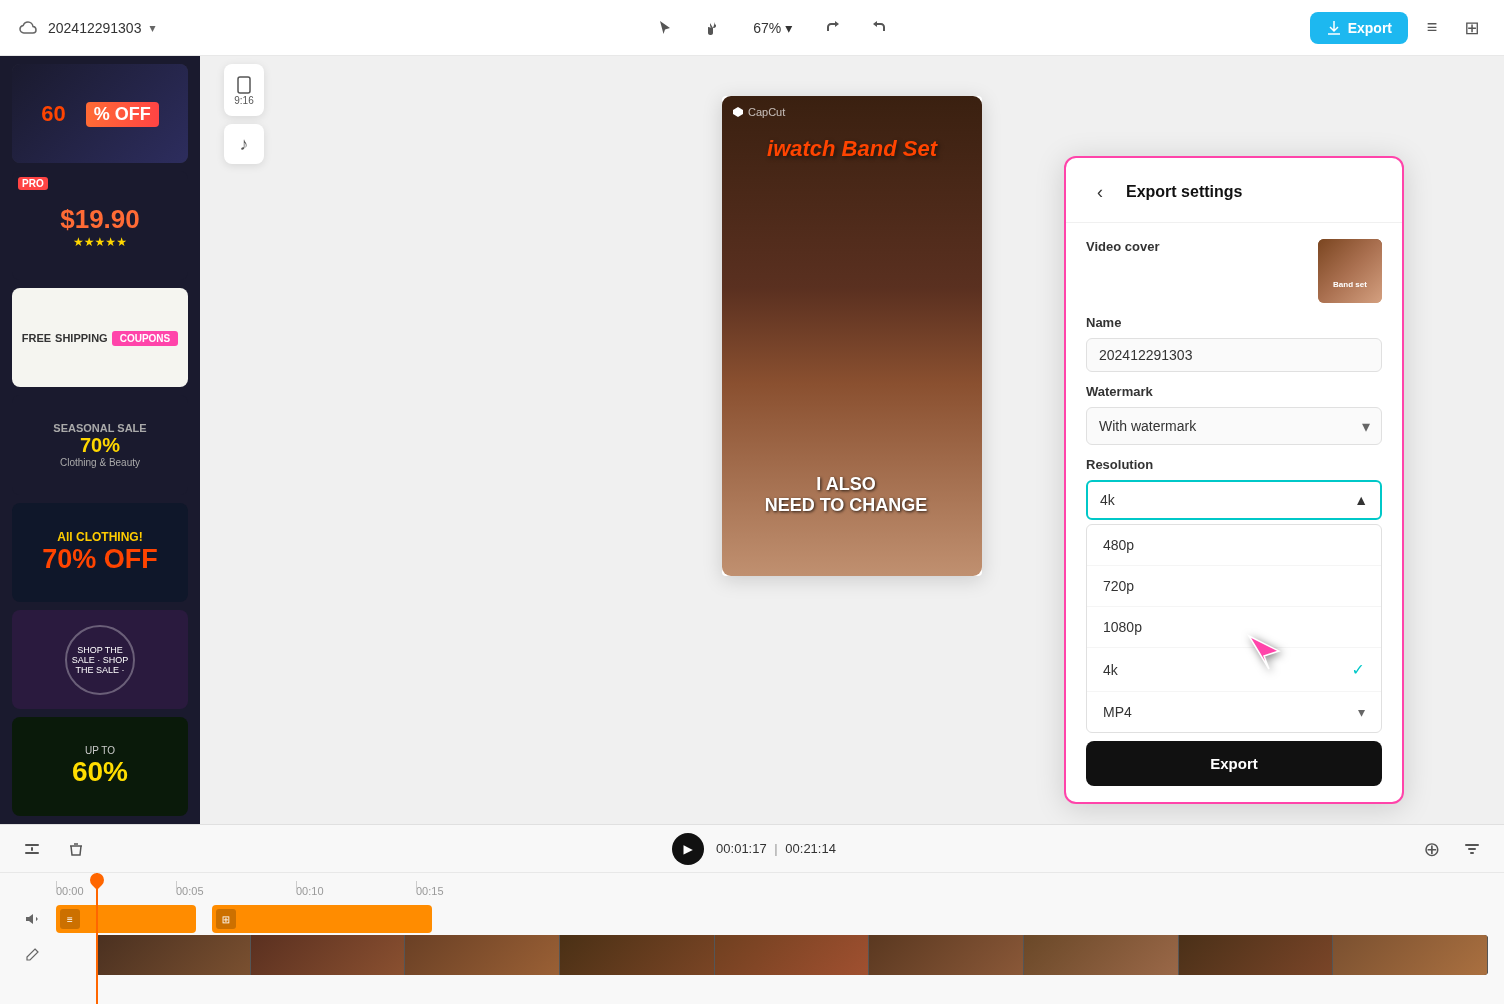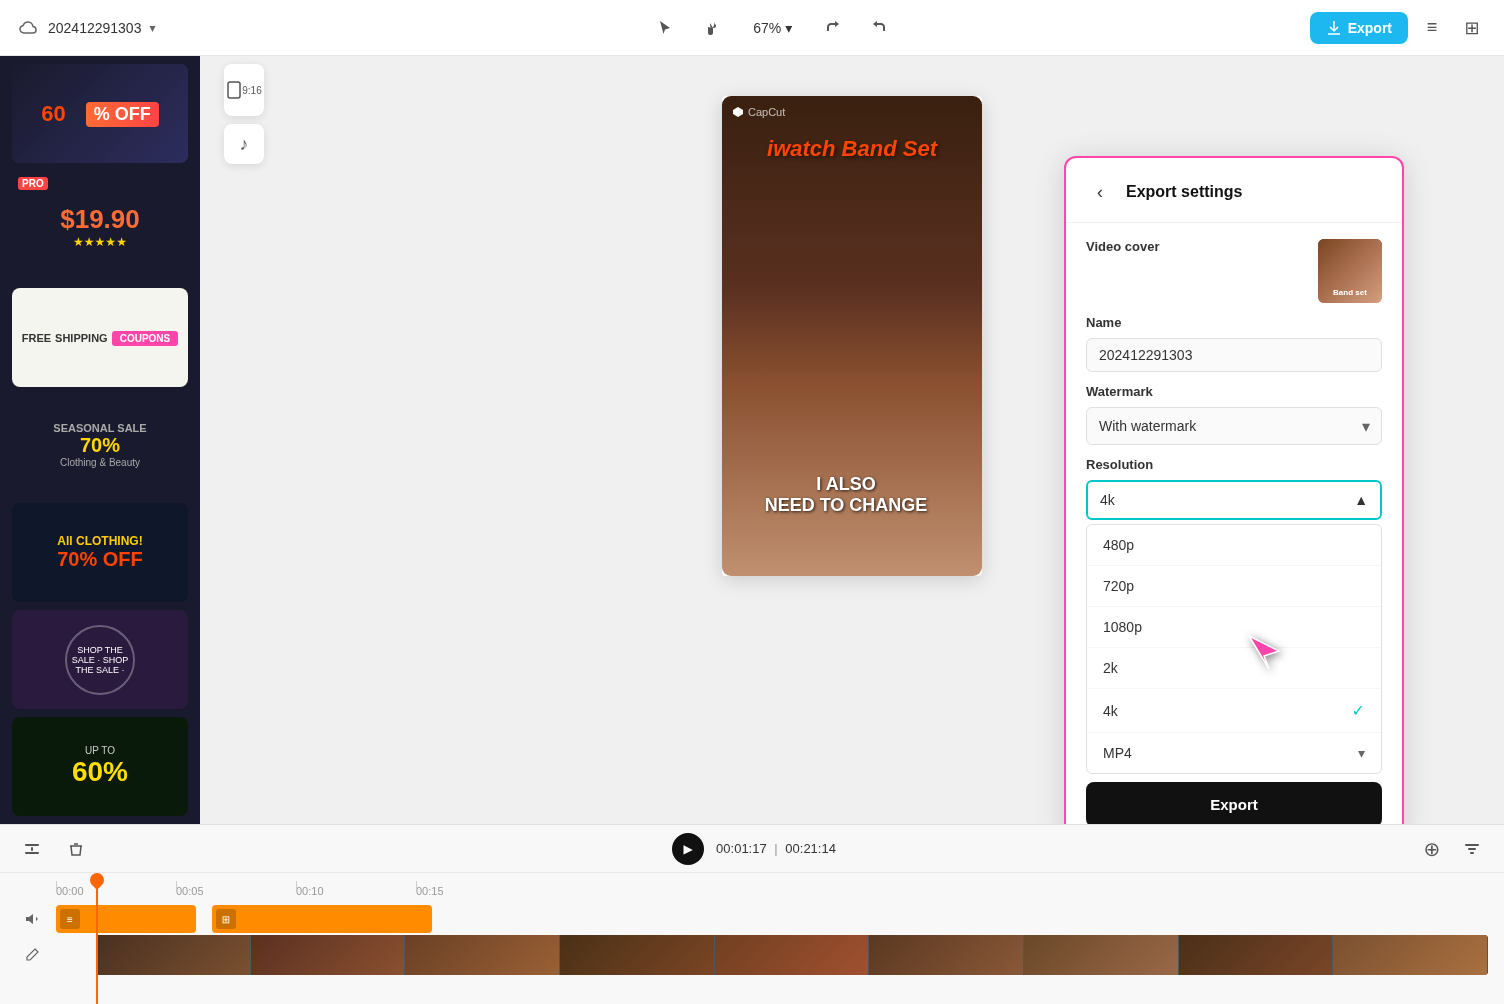--- a/index.html
+++ b/index.html
@@ -268,21 +268,21 @@
       align-items: center;
       justify-content: center;
     }
 
     .clothing-sale {
       text-align: center;
       color: white;
     }
 
     .clothing-sale .pct {
-      font-size: 20px;
+      font-size: 27px;
       font-weight: 900;
       color: #ff4400;
     }
 
     .card-6 {
       background: #2a1a3e;
       height: 100px;
       display: flex;
       align-items: center;
       justify-content: center;
@@ -549,21 +549,21 @@
       position: relative;
       flex-shrink: 0;
     }
 
     .thumbnail-inner {
       width: 100%;
       height: 100%;
       display: flex;
       flex-direction: column;
       justify-content: flex-end;
-      padding: 4px;
+      padding: 12px;
       background: linear-gradient(180deg, #7a4520 0%, #aa7050 50%, #d4a070 100%);
     }
 
     .name-input {
       width: 100%;
       border: 1px solid #e0e0e0;
       border-radius: 6px;
       padding: 8px 12px;
       font-size: 14px;
       color: #333;
@@ -983,21 +983,21 @@
             <div style="font-size:10px; color:#ccc;">UP TO</div>
             <div class="big-pct">60%</div>
           </div>
         </div>
       </div>
     </div>
 
     <div class="canvas-area">
 
       <div class="canvas-toolbar">
-        <button class="canvas-tool" style="height:52px; font-size:10px; background:white;">
+        <button class="canvas-tool" style="flex-direction:column; height:52px; font-size:10px; background:white;">
           <svg width="16" height="20" viewBox="0 0 16 20" fill="none">
             <rect x="2" y="2" width="12" height="16" rx="2" stroke="#555" stroke-width="1.5"></rect>
           </svg>
           <span style="font-size:10px; color:#555;">9:16</span>
         </button>
         <button class="canvas-tool" style="font-size:18px; color:#555;">♪</button>
       </div>
 
       <div class="video-preview">
         <div class="video-content">
@@ -1059,23 +1059,20 @@
           
           <div class="resolution-options">
             <div class="res-option">
               <span>480p</span>
             </div>
             <div class="res-option">
               <span>720p</span>
             </div>
             <div class="res-option">
               <span>1080p</span>
-            </div>
-            <div class="res-option">
-              <span>2k</span>
             </div>
             <div class="res-option selected">
               <span>4k</span>
               <span class="check-icon">✓</span>
             </div>
 
             <div class="res-option" style="justify-content:space-between;">
               <span>MP4</span>
               <span style="color:#666;">▾</span>
             </div>

